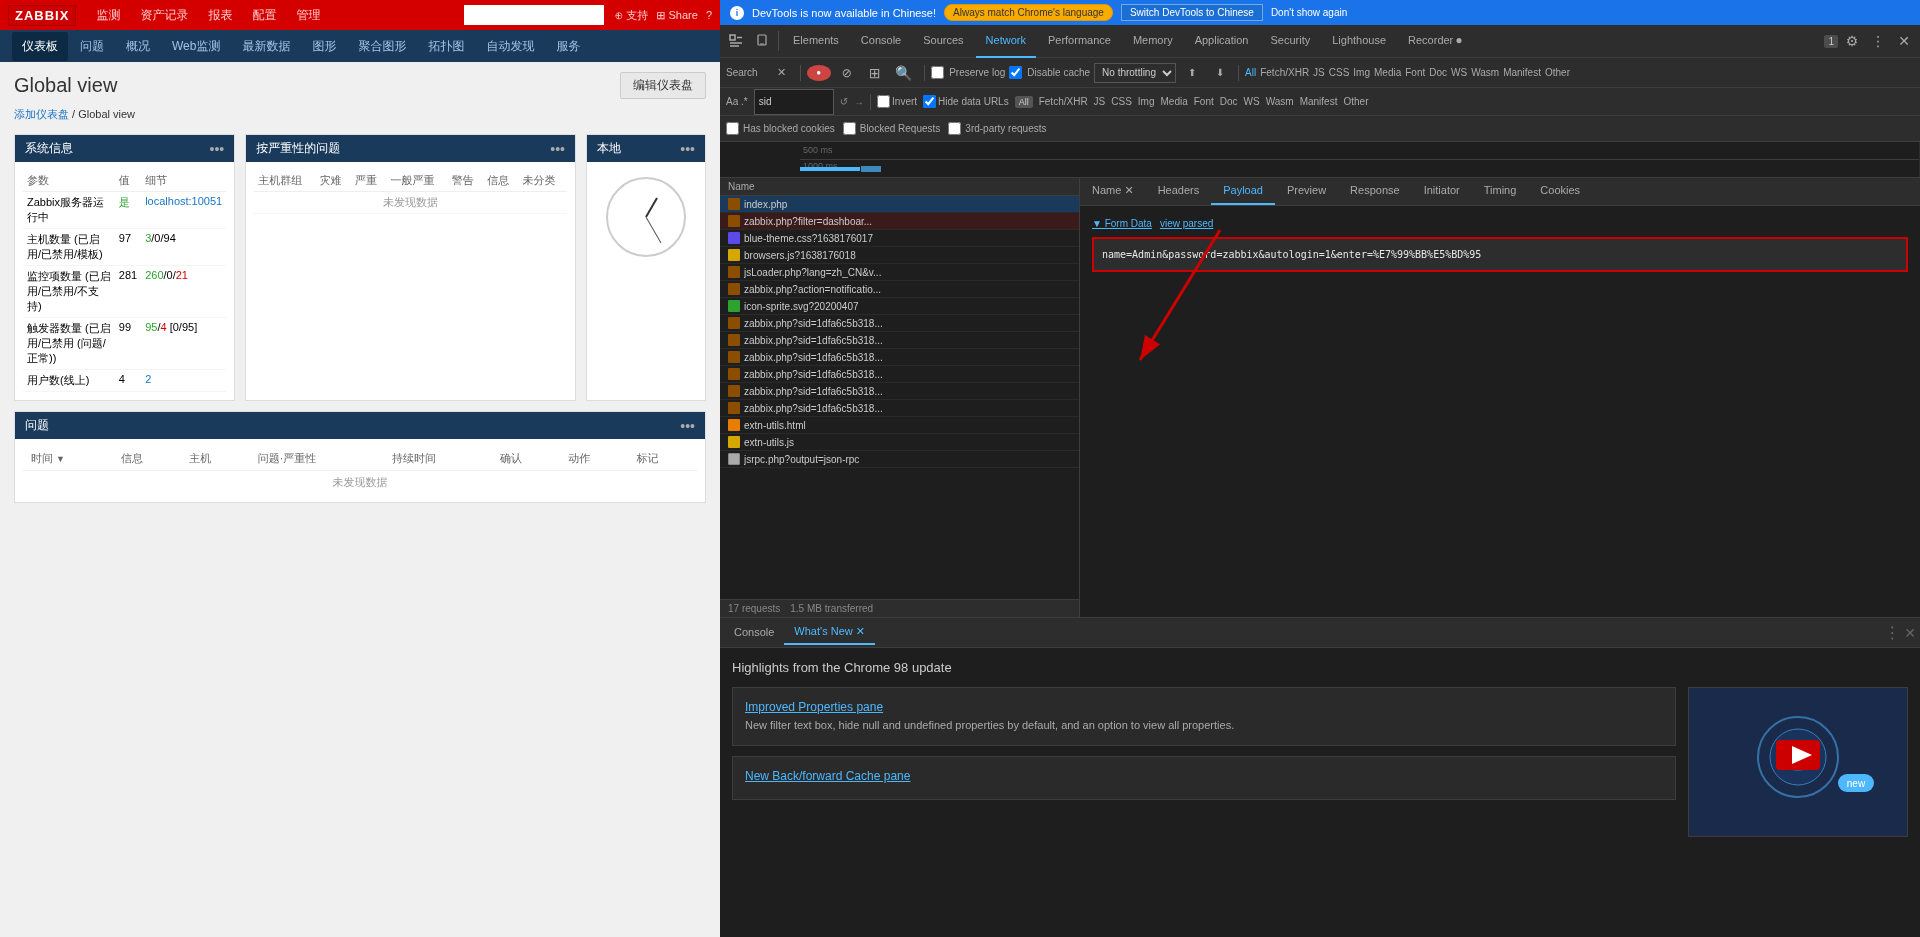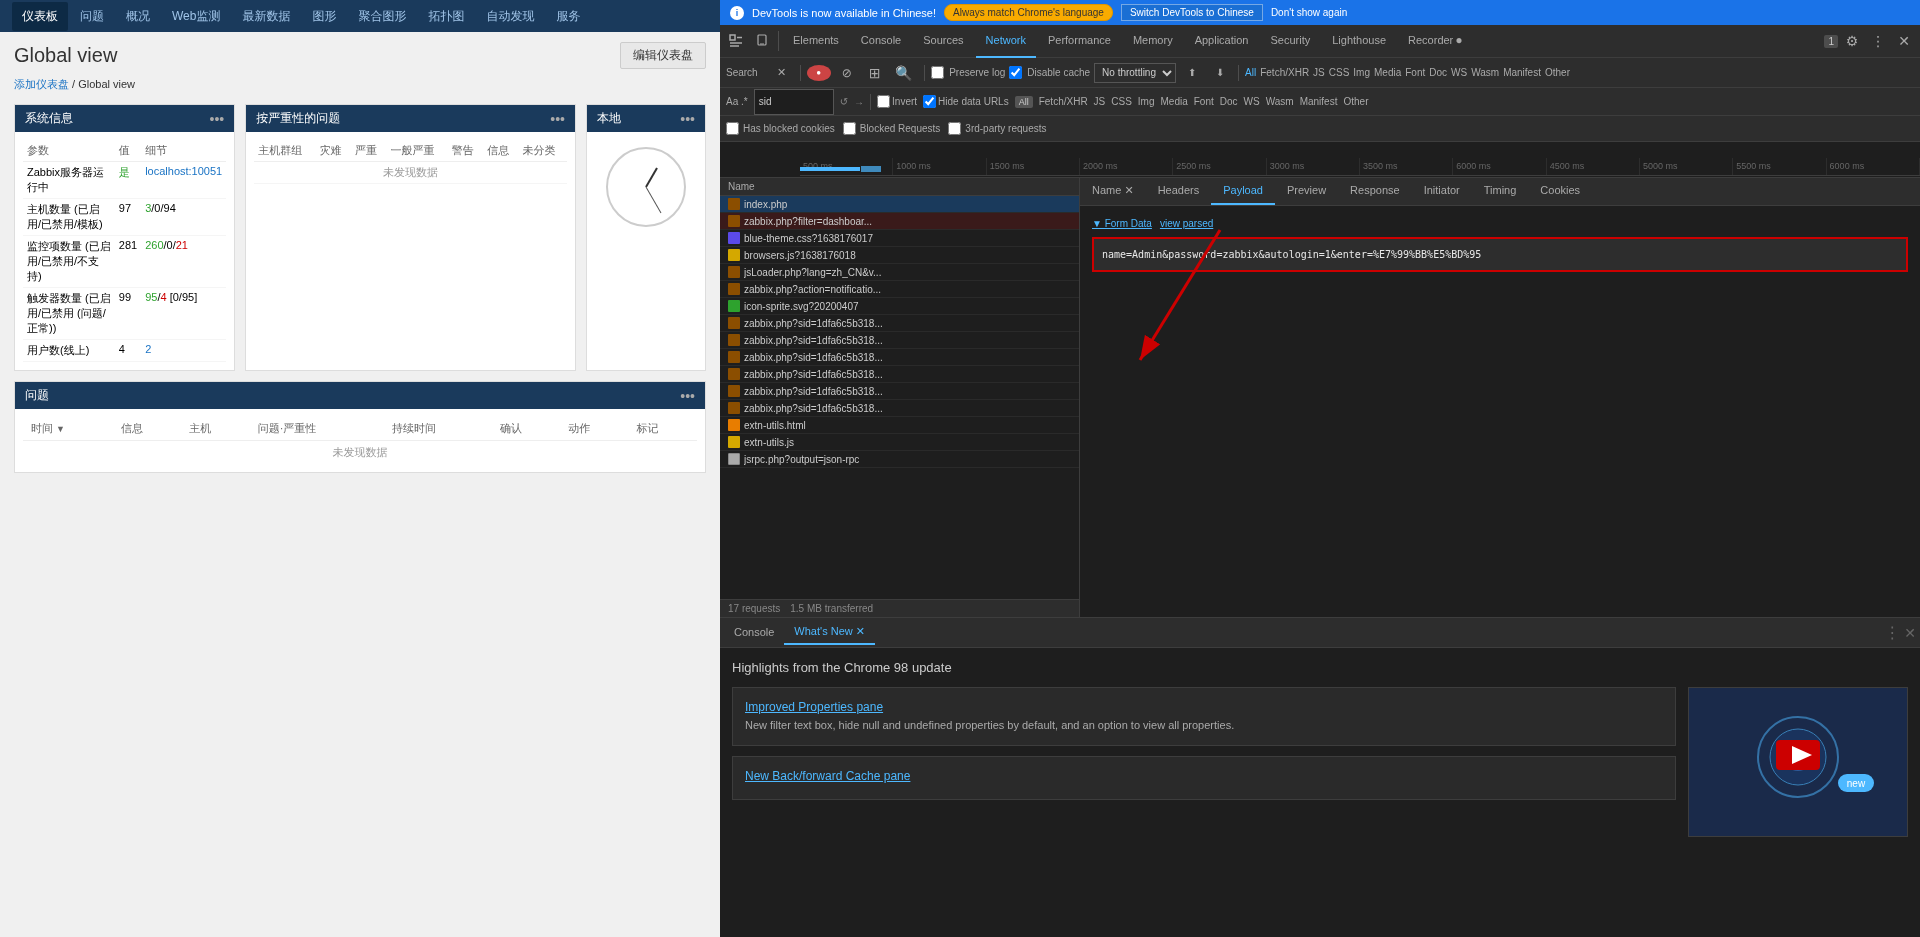--- a/index.html
+++ b/index.html
@@ -167,22 +167,23 @@
       padding: 3px 6px; gap: 8px; flex-shrink: 0; height: 26px; font-size: 10px; color: #aaa;
     }
     .url-filter-checkbox { margin-right: 2px; }
 
     
     .timeline-bar {
       background: #1e1e1e; height: 36px; flex-shrink: 0; border-bottom: 1px solid #3d3d3d;
       position: relative; overflow: hidden;
     }
     .timeline-scale {
-      display: flex; position: absolute; top: 16px; left: 80px; right: 0; height: 18px;
+      display: flex; position: absolute; top: 0; left: 80px; right: 0; height: 18px;
       border-bottom: 1px solid #3d3d3d;
+      flex-direction: column;
     }
     .timeline-mark { color: #666; font-size: 9px; padding: 3px; flex: 1; border-right: 1px solid #2d2d2d; }
 
     
     .devtools-main {
       flex: 1; display: flex; overflow: hidden;
     }
 
     
     .network-list-panel {
@@ -303,20 +304,34 @@
     .arrow-svg {
       position: absolute;
       pointer-events: none;
     }
   </style>
 </head>
 <body>
 
 <div class="zabbix-side">
 
+  <div class="top-nav">
+    <div class="zabbix-logo">ZABBIX</div>
+    <div class="nav-item">监测</div>
+    <div class="nav-item">资产记录</div>
+    <div class="nav-item">报表</div>
+    <div class="nav-item">配置</div>
+    <div class="nav-item">管理</div>
+    <input class="nav-search" type="text" style="">
+    <div class="nav-icons">
+      <span>⊕ 支持</span>
+      <span>⊞ Share</span>
+      <span>?</span>
+    </div>
+  </div>
 
   <div class="second-nav">
     <div class="second-nav-item active">仪表板</div>
     <div class="second-nav-item">问题</div>
     <div class="second-nav-item">概况</div>
     <div class="second-nav-item">Web监测</div>
     <div class="second-nav-item">最新数据</div>
     <div class="second-nav-item">图形</div>
     <div class="second-nav-item">聚合图形</div>
     <div class="second-nav-item">拓扑图</div>

